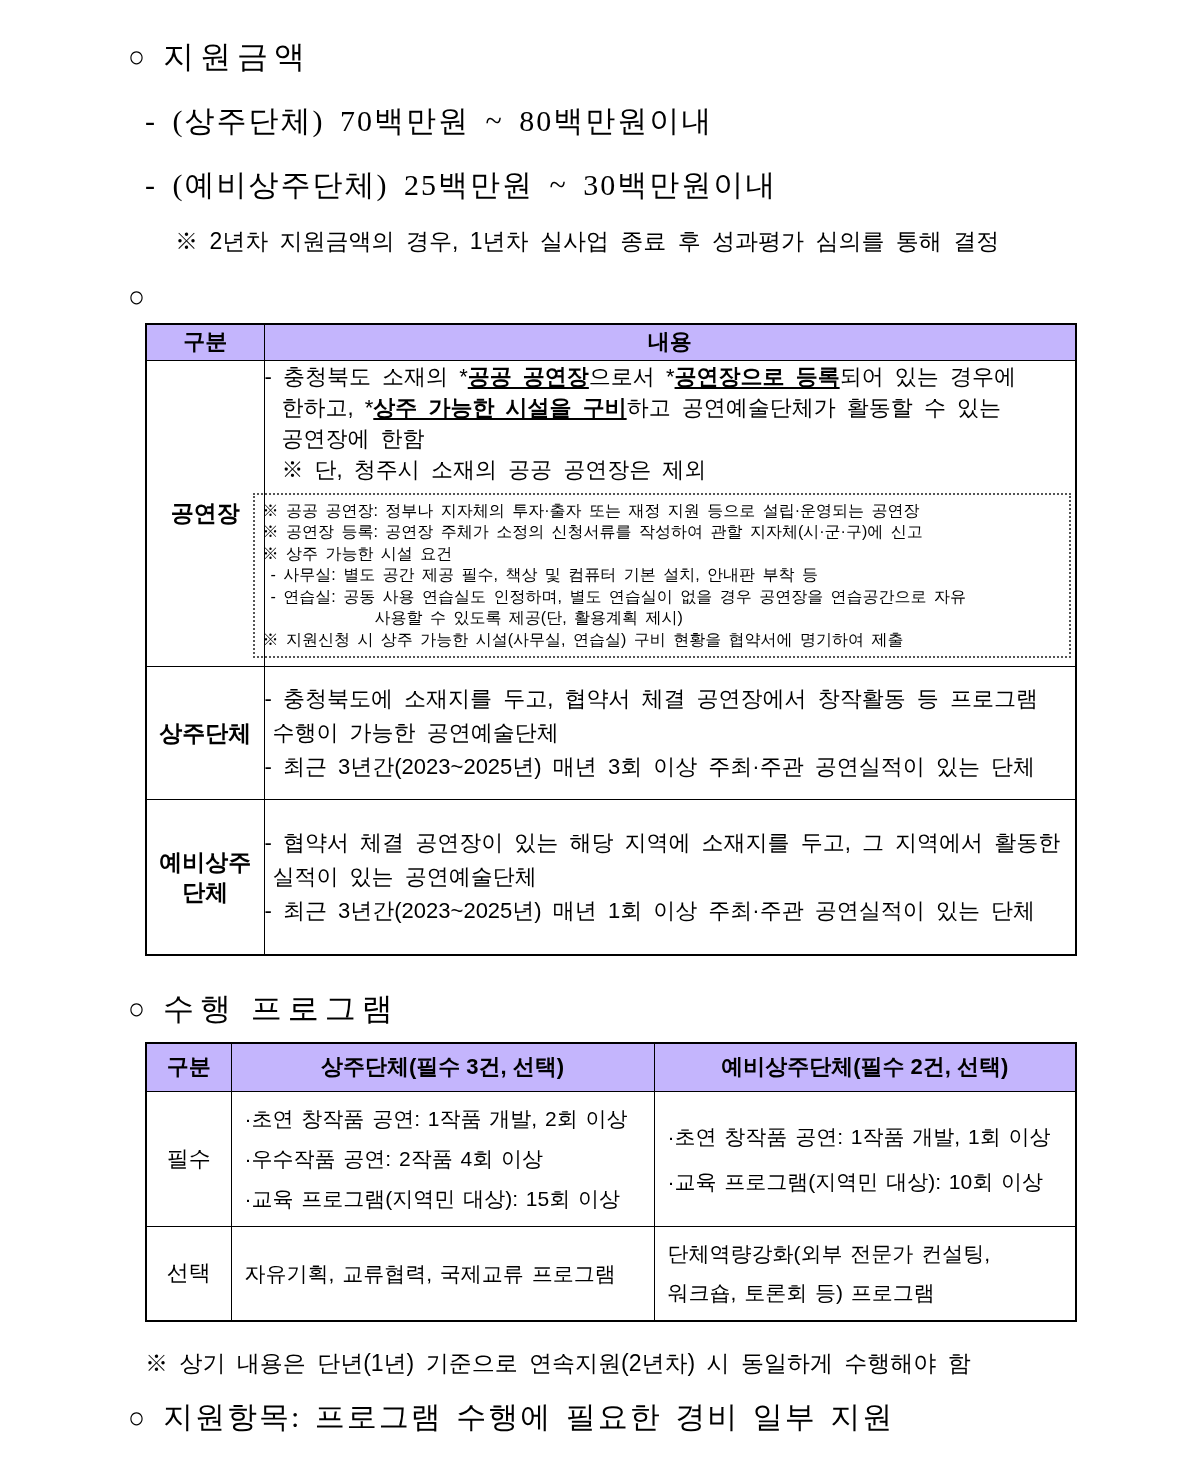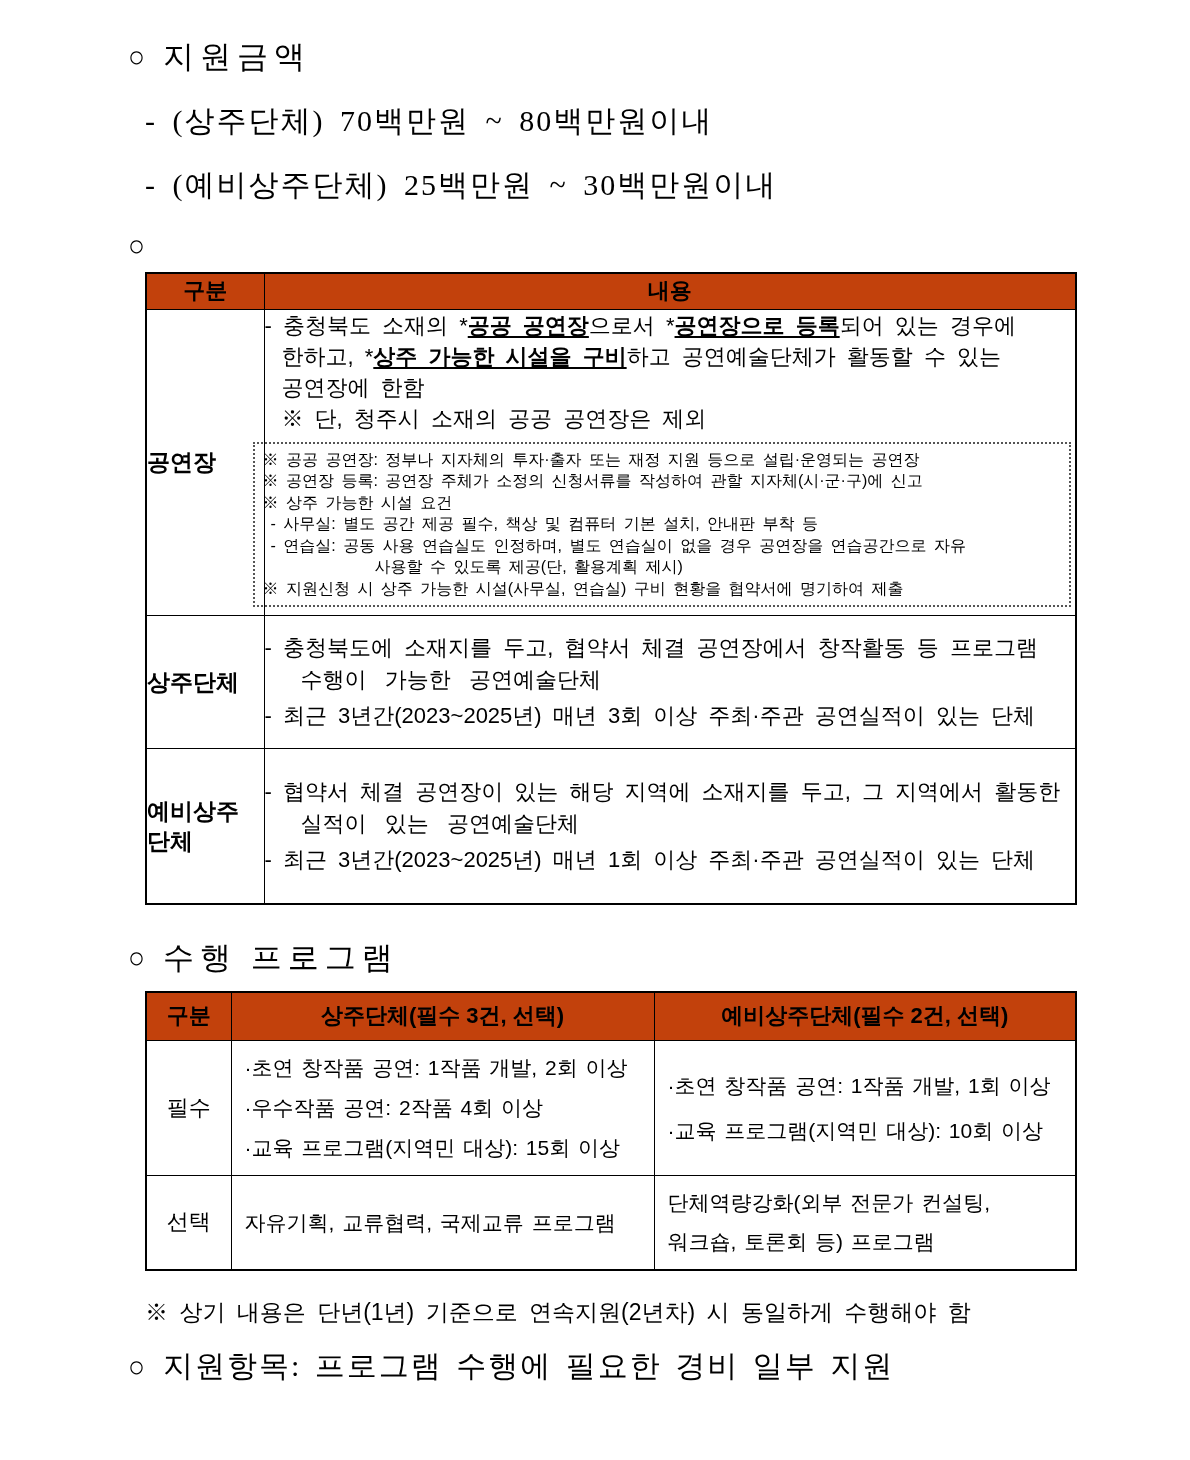--- a/index.html
+++ b/index.html
@@ -21,40 +21,40 @@
     font-family:"Liberation Serif", serif;
     font-size:30px; letter-spacing:2px; word-spacing:6px;
     margin:23px 0 0 17px; white-space:nowrap;
   }
   .note-top { font-size:23px; word-spacing:5px; margin:20px 0 0 47px; white-space:nowrap; }
 
   
   table { border-collapse:collapse; table-layout:fixed; }
   .tbl { border:2px solid #000; margin-left:17px; }
   .tbl th, .tbl td { border:1px solid #000; padding:0; }
-  .tbl thead th { background:#c2410c; font-weight:700; text-align:center; vertical-align:middle; }
+  .tbl thead th { background:#c4b5fd; font-weight:700; text-align:center; vertical-align:middle; }
 
   .t1 { width:932px; margin-top:10px; }
   .t1 thead th { height:36px; font-size:22px; }
-  .t1 .c-label { vertical-align:middle; font-weight:700; font-size:23px; line-height:30px; }
+  .t1 .c-label { text-align:center; vertical-align:middle; font-weight:700; font-size:23px; line-height:30px; }
   .venue-cell { vertical-align:top; padding:9px 6px 4px 20px; font-size:22px; }
   .vline { line-height:31px; white-space:nowrap; word-spacing:5px; }
   .vline.cont { padding-left:17px; }
   .bu { font-weight:700; text-decoration:underline; text-underline-offset:3px; text-decoration-thickness:2px; }
   .notice-box {
     margin:8px 0 0 -12px; width:818px;
     border:2px dotted #555; padding:5px 8px 6px 8px;
     font-size:16px;
   }
   .nline { line-height:21.5px; white-space:nowrap; overflow:hidden; word-spacing:3px; }
   .nline.nb-dash { padding-left:8px; }
   .nline.nb-cont { padding-left:112px; }
   .body-cell { vertical-align:middle; padding-left:20px; font-size:22px; }
   .rline { line-height:34px; white-space:nowrap; word-spacing:5px; }
-  .rline.cont { padding-left:36px;font-family:Liberation Mono, monospace; }
+  .rline.cont { padding-left:8px; }
 
   .t2 { width:930px; margin-top:12px; }
   .t2 thead th { height:48px; font-size:22px; }
   .t2 .c-label { text-align:center; vertical-align:middle; font-size:22px; font-weight:400; }
   .t2 .prog-cell { vertical-align:middle; padding-left:13px; font-size:21px; }
   .pline { white-space:nowrap; word-spacing:2px; }
   .req-resident .pline { line-height:40px; }
   .req-pre .pline { line-height:45px; }
   .opt-row .pline { line-height:39px; }
 
@@ -65,20 +65,21 @@
 <body>
 
 <div class="page">
 
   <div class="h-serif">
     <span class="marker">○</span>
     <span>지원금액</span>
   </div>
   <div class="dash-item">- (상주단체) 70백만원 ~ 80백만원이내</div>
   <div class="dash-item">- (예비상주단체) 25백만원 ~ 30백만원이내</div>
+  <div class="note-top">※ 2년차 지원금액의 경우, 1년차 실사업 종료 후 성과평가 심의를 통해 결정</div>
 
   <div class="h-serif" style="margin-top:24px;">
     <span class="marker">○</span>
   </div>
 
   <table class="tbl t1">
     <colgroup>
         <col style="width:118px">
         <col>
       </colgroup>

